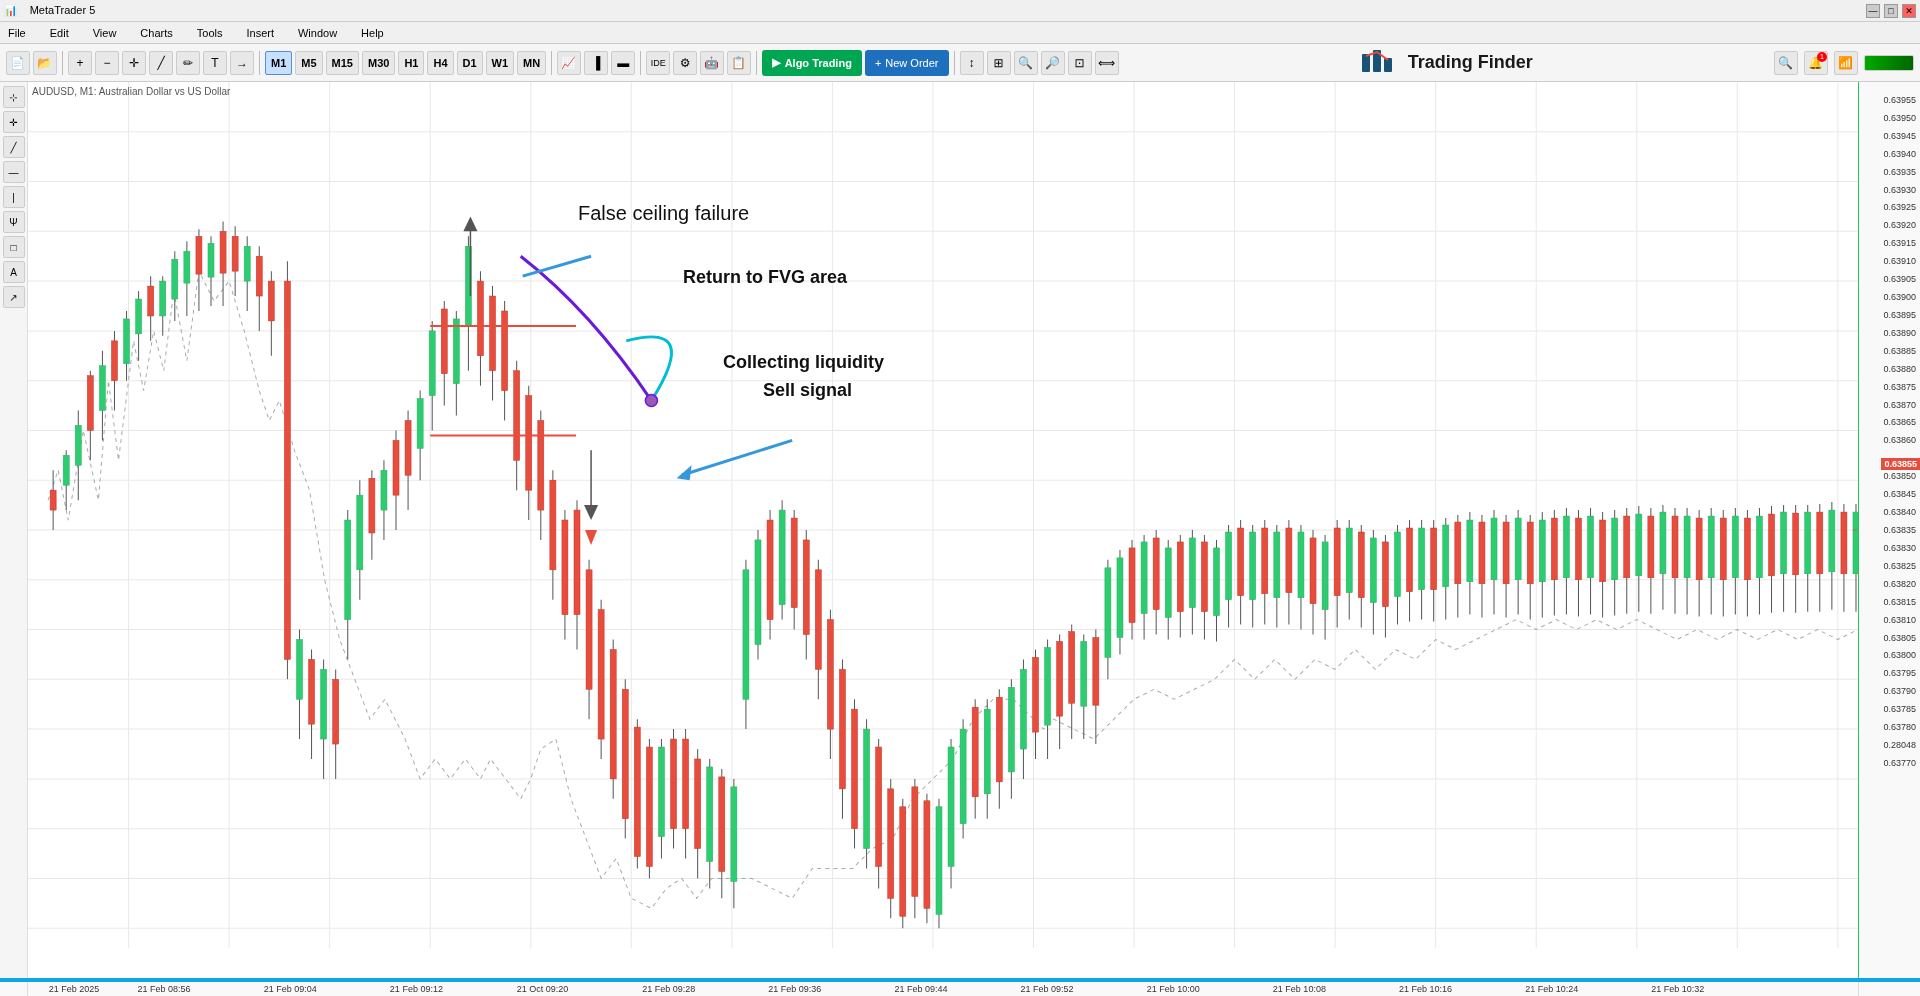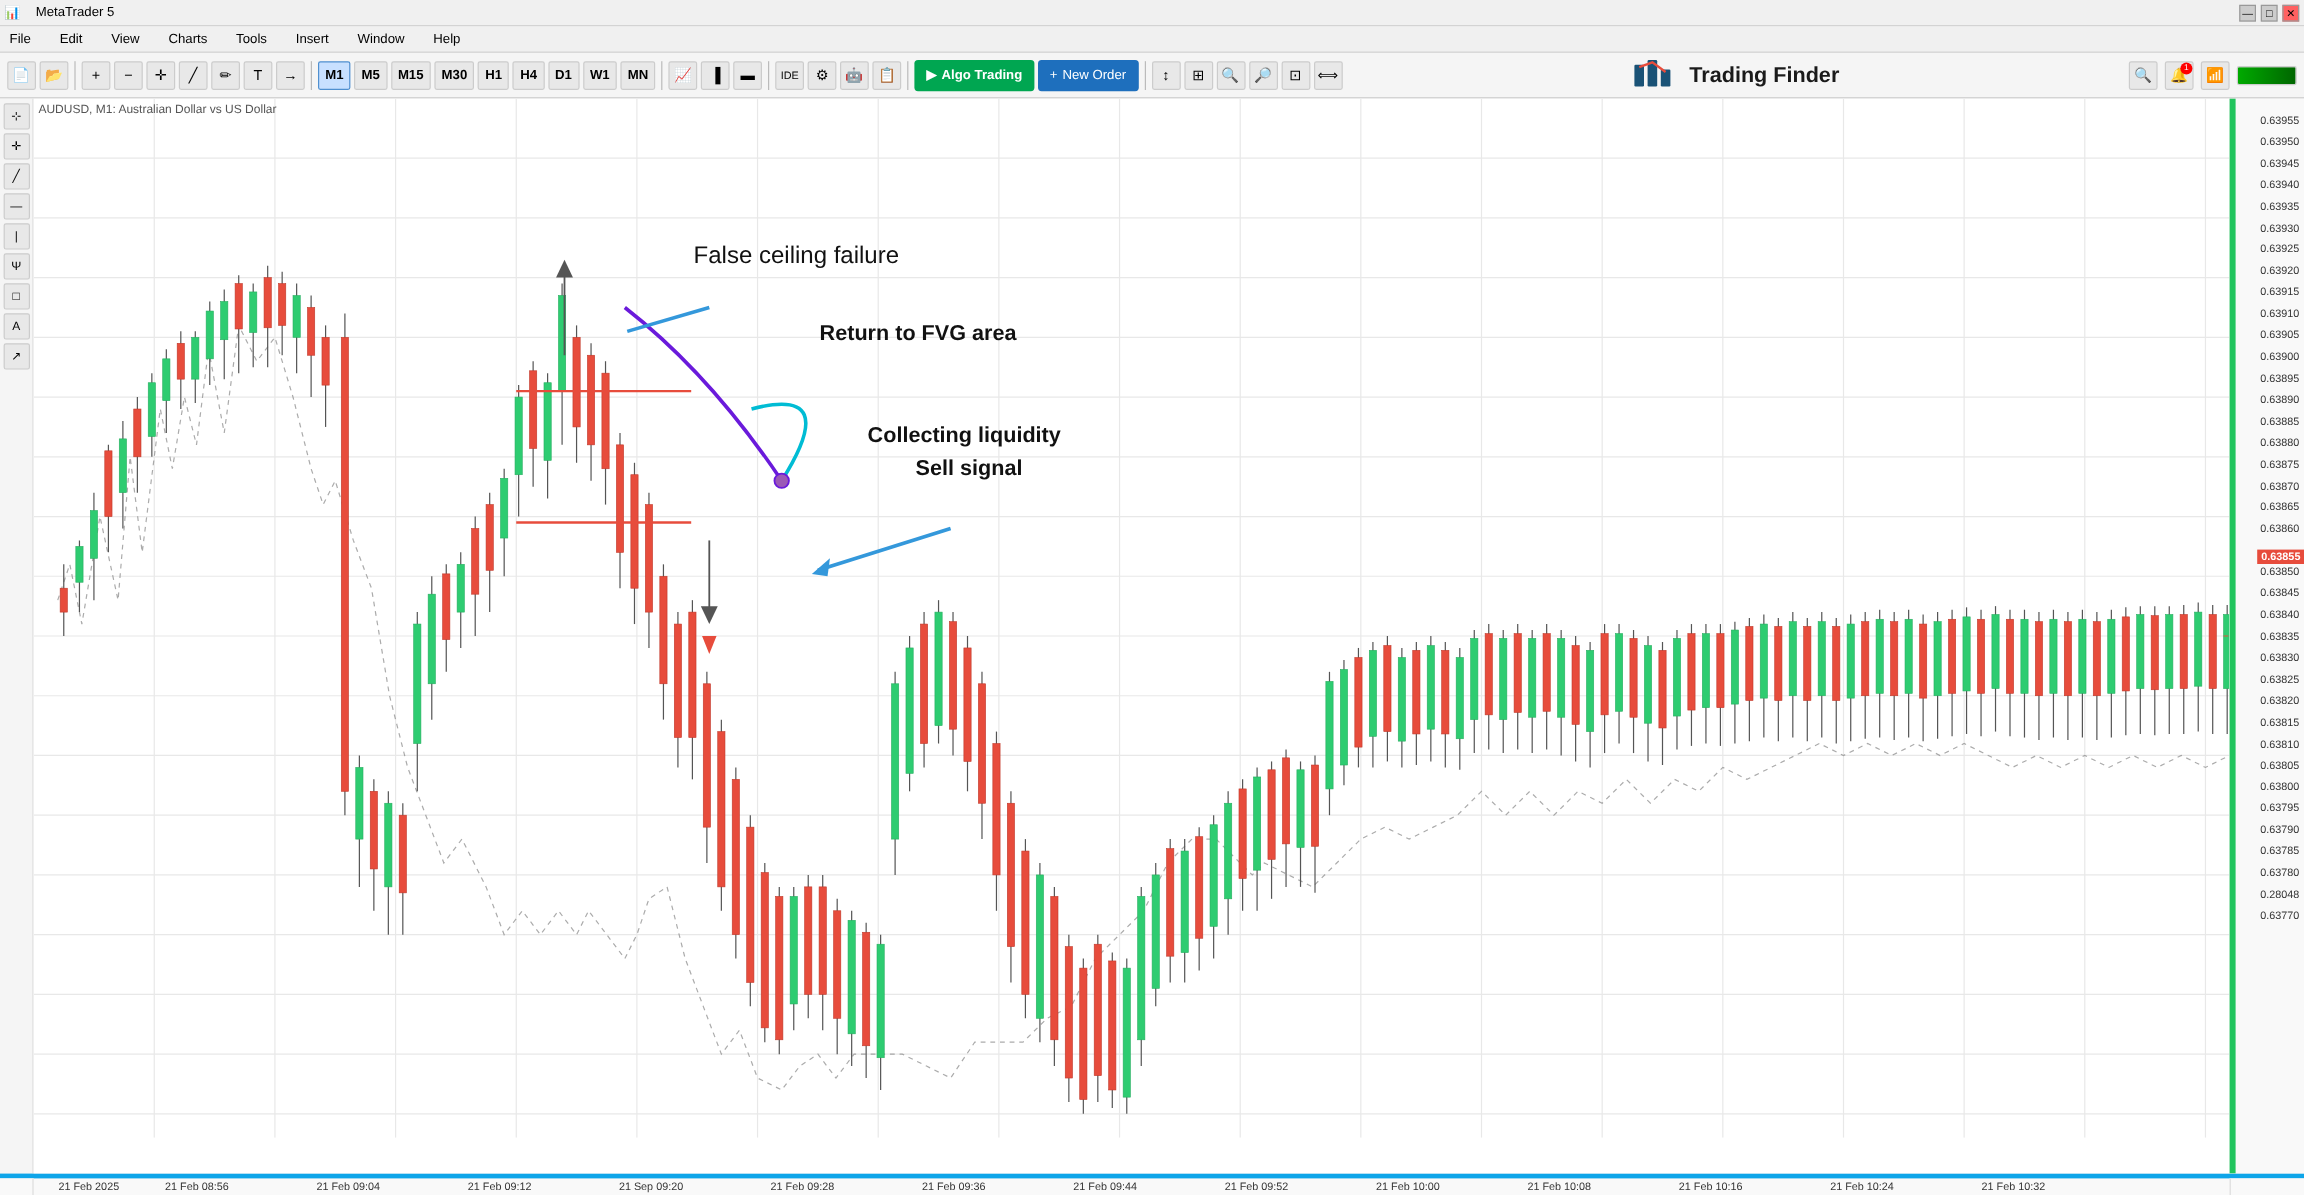--- a/index.html
+++ b/index.html
@@ -43,21 +43,21 @@
     #left-toolbar {
       width: 28px; background: #f5f5f5; border-right: 1px solid #ddd;
       display: flex; flex-direction: column; align-items: center; padding: 4px 0; gap: 3px;
     }
     .lt-icon { width: 22px; height: 22px; background: #e8e8e8; border: 1px solid #ccc; cursor: pointer; display: flex; align-items: center; justify-content: center; font-size: 10px; border-radius: 2px; }
 
     #chart-main { flex: 1; position: relative; background: white; overflow: hidden; }
     #chart-info-bar { position: absolute; top: 4px; left: 4px; font-size: 10px; color: #555; z-index: 10; }
 
     
-    #price-axis { width: 62px; background: #f9f9f9; border-left: 5px solid #22c55e; position: relative; }
+    #price-axis { width: 62px; background: #f9f9f9; border-left: 1px solid #22c55e; position: relative; }
     .price-label { position: absolute; right: 4px; font-size: 9px; color: #333; transform: translateY(-50%); }
 
     
     #time-axis-row { display: flex; width: 100%; height: 18px; background: #f9f9f9; border-top: 4px solid #0ea5e9; }
     #time-axis { flex: 1; position: relative; margin-left: 28px; }
     .time-label { position: absolute; font-size: 9px; color: #333; bottom: 2px; transform: translateX(-50%); white-space: nowrap; }
 
     
     #chart-svg { position: absolute; top: 0; left: 0; width: 100%; height: 100%; }
 
@@ -759,21 +759,21 @@
     </div>
   </div>
 
   <div id="time-axis-row">
     <div style="width:28px;border-right:1px solid #ddd;background:#f9f9f9;"></div>
     <div id="time-axis">
       <div class="time-label" style="left:1%;">21 Feb 2025</div>
       <div class="time-label" style="left:6%;">21 Feb 08:56</div>
       <div class="time-label" style="left:13%;">21 Feb 09:04</div>
       <div class="time-label" style="left:20%;">21 Feb 09:12</div>
-      <div class="time-label" style="left:27%;">21 Sep 09:20</div>
+      <div class="time-label" style="left:27%;">21 Oct 09:20</div>
       <div class="time-label" style="left:34%;">21 Feb 09:28</div>
       <div class="time-label" style="left:41%;">21 Feb 09:36</div>
       <div class="time-label" style="left:48%;">21 Feb 09:44</div>
       <div class="time-label" style="left:55%;">21 Feb 09:52</div>
       <div class="time-label" style="left:62%;">21 Feb 10:00</div>
       <div class="time-label" style="left:69%;">21 Feb 10:08</div>
       <div class="time-label" style="left:76%;">21 Feb 10:16</div>
       <div class="time-label" style="left:83%;">21 Feb 10:24</div>
       <div class="time-label" style="left:90%;">21 Feb 10:32</div>
     </div>

